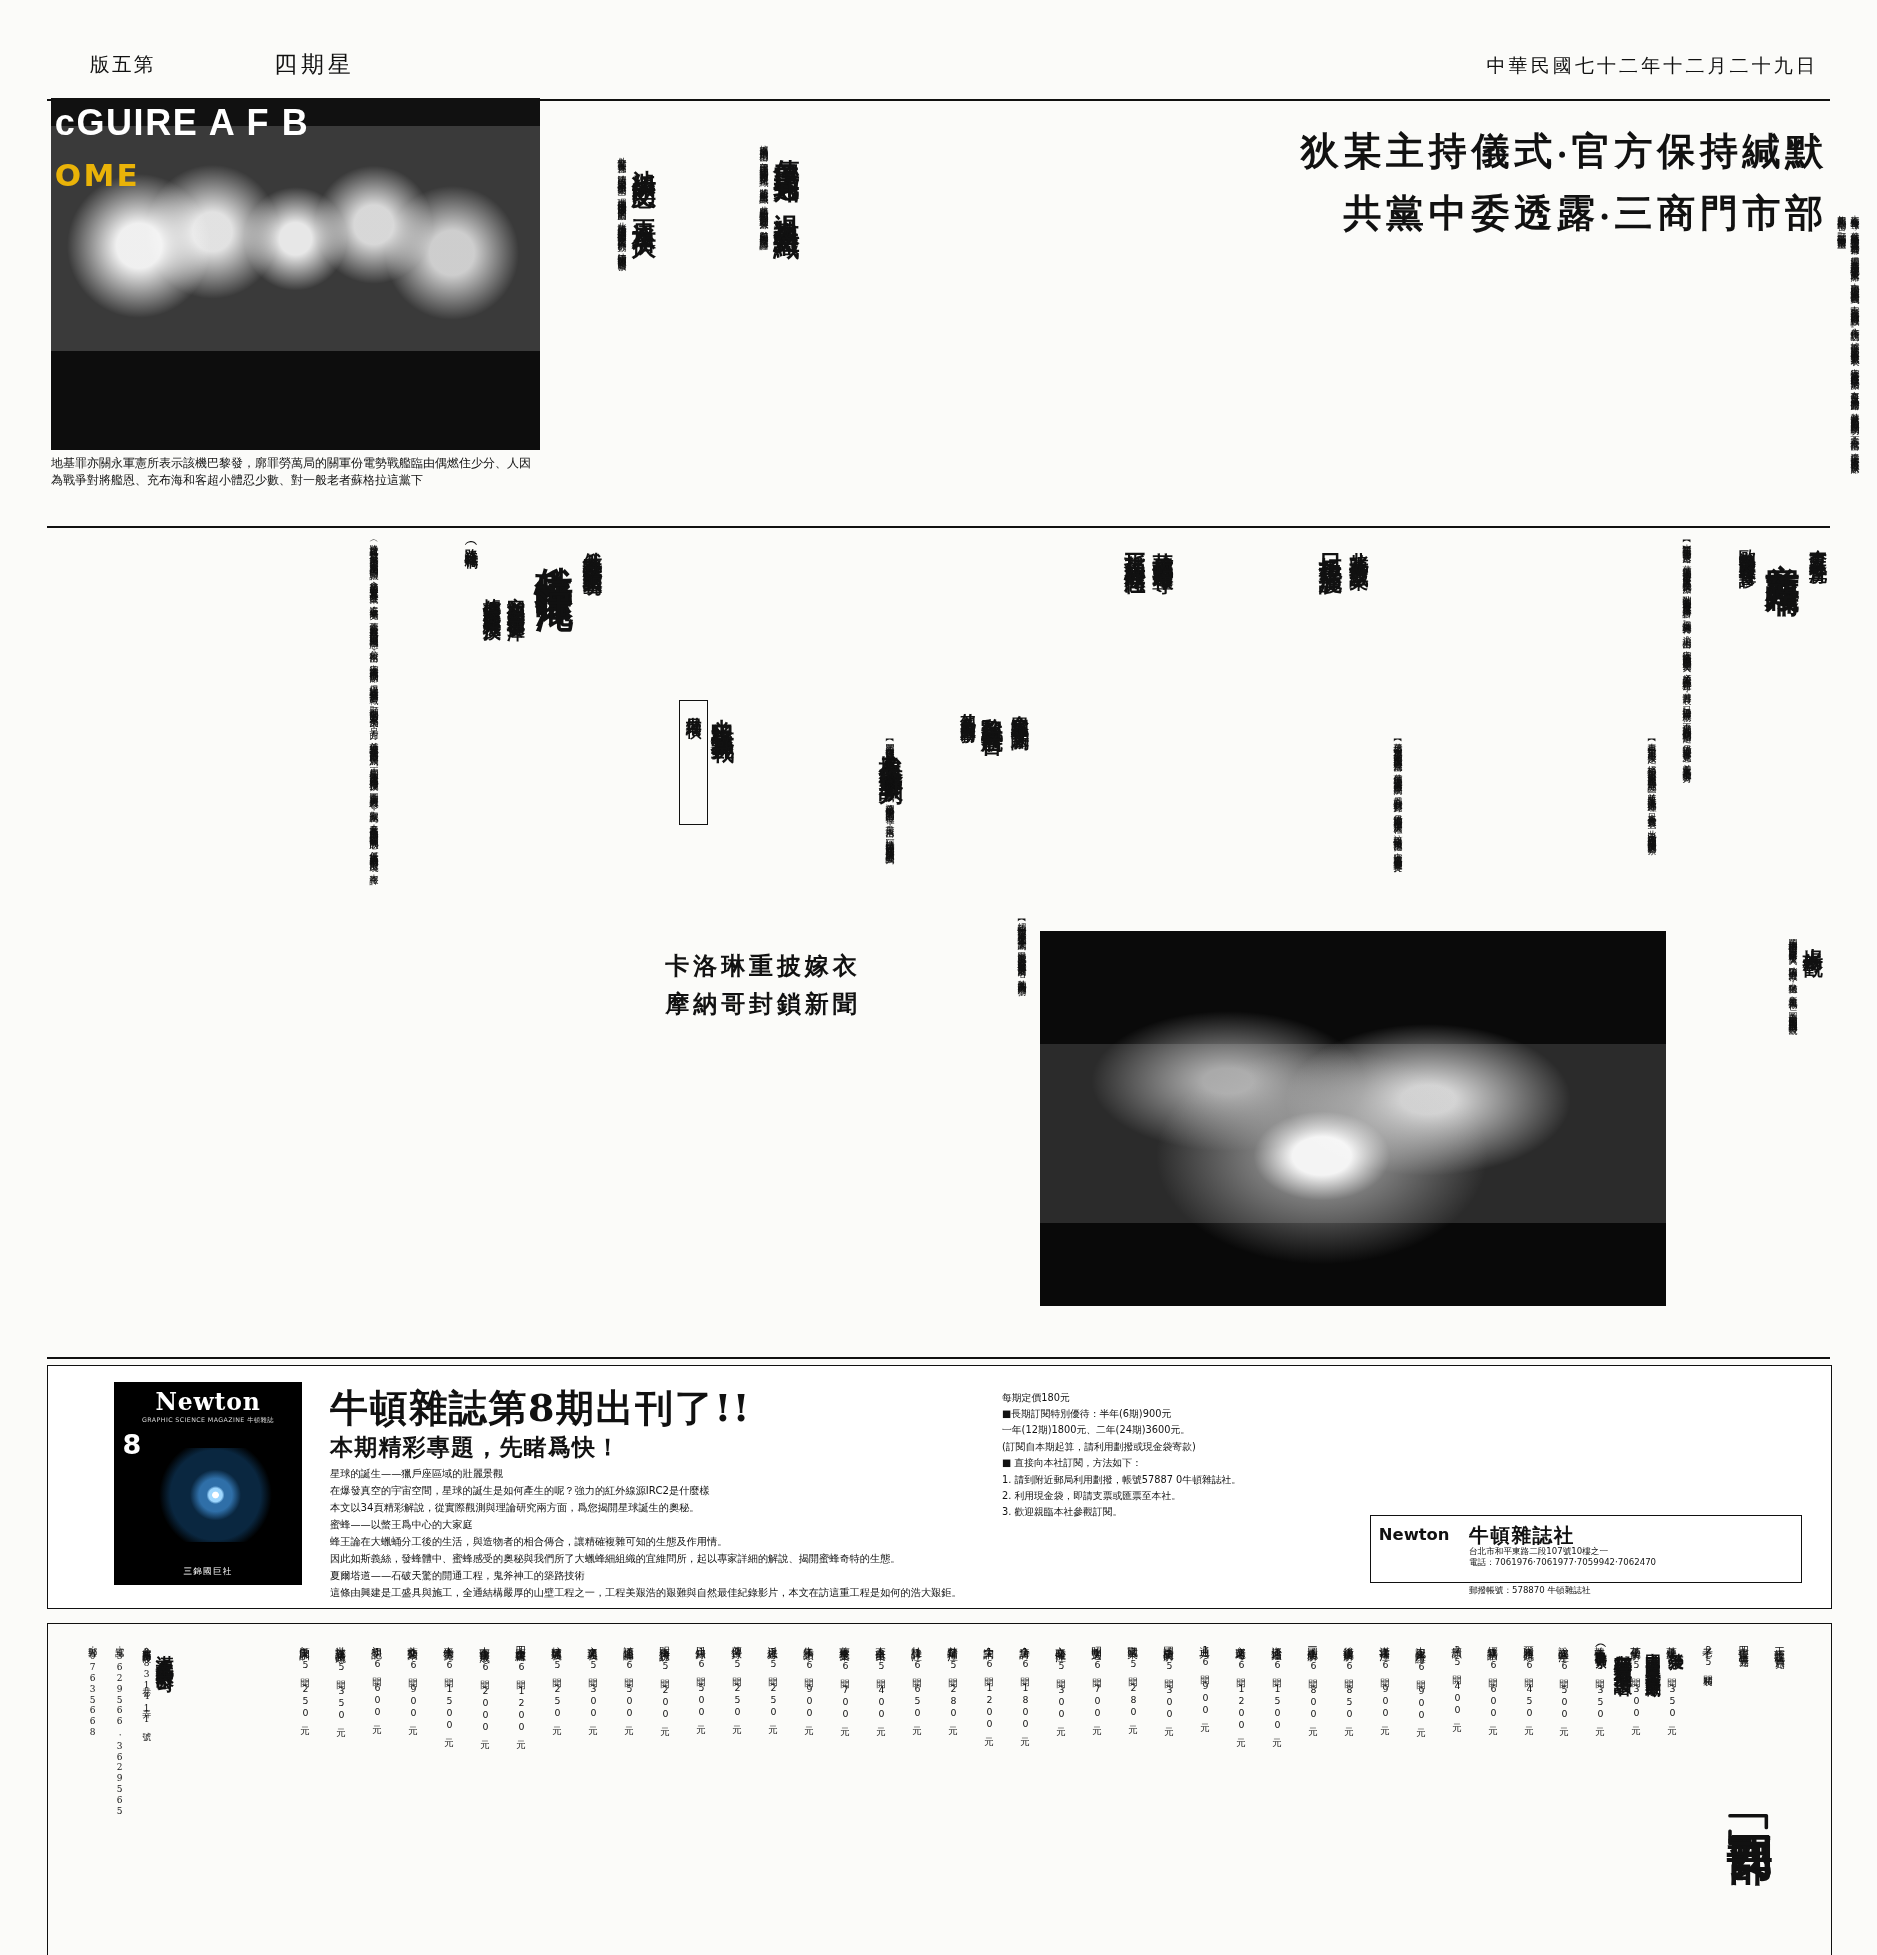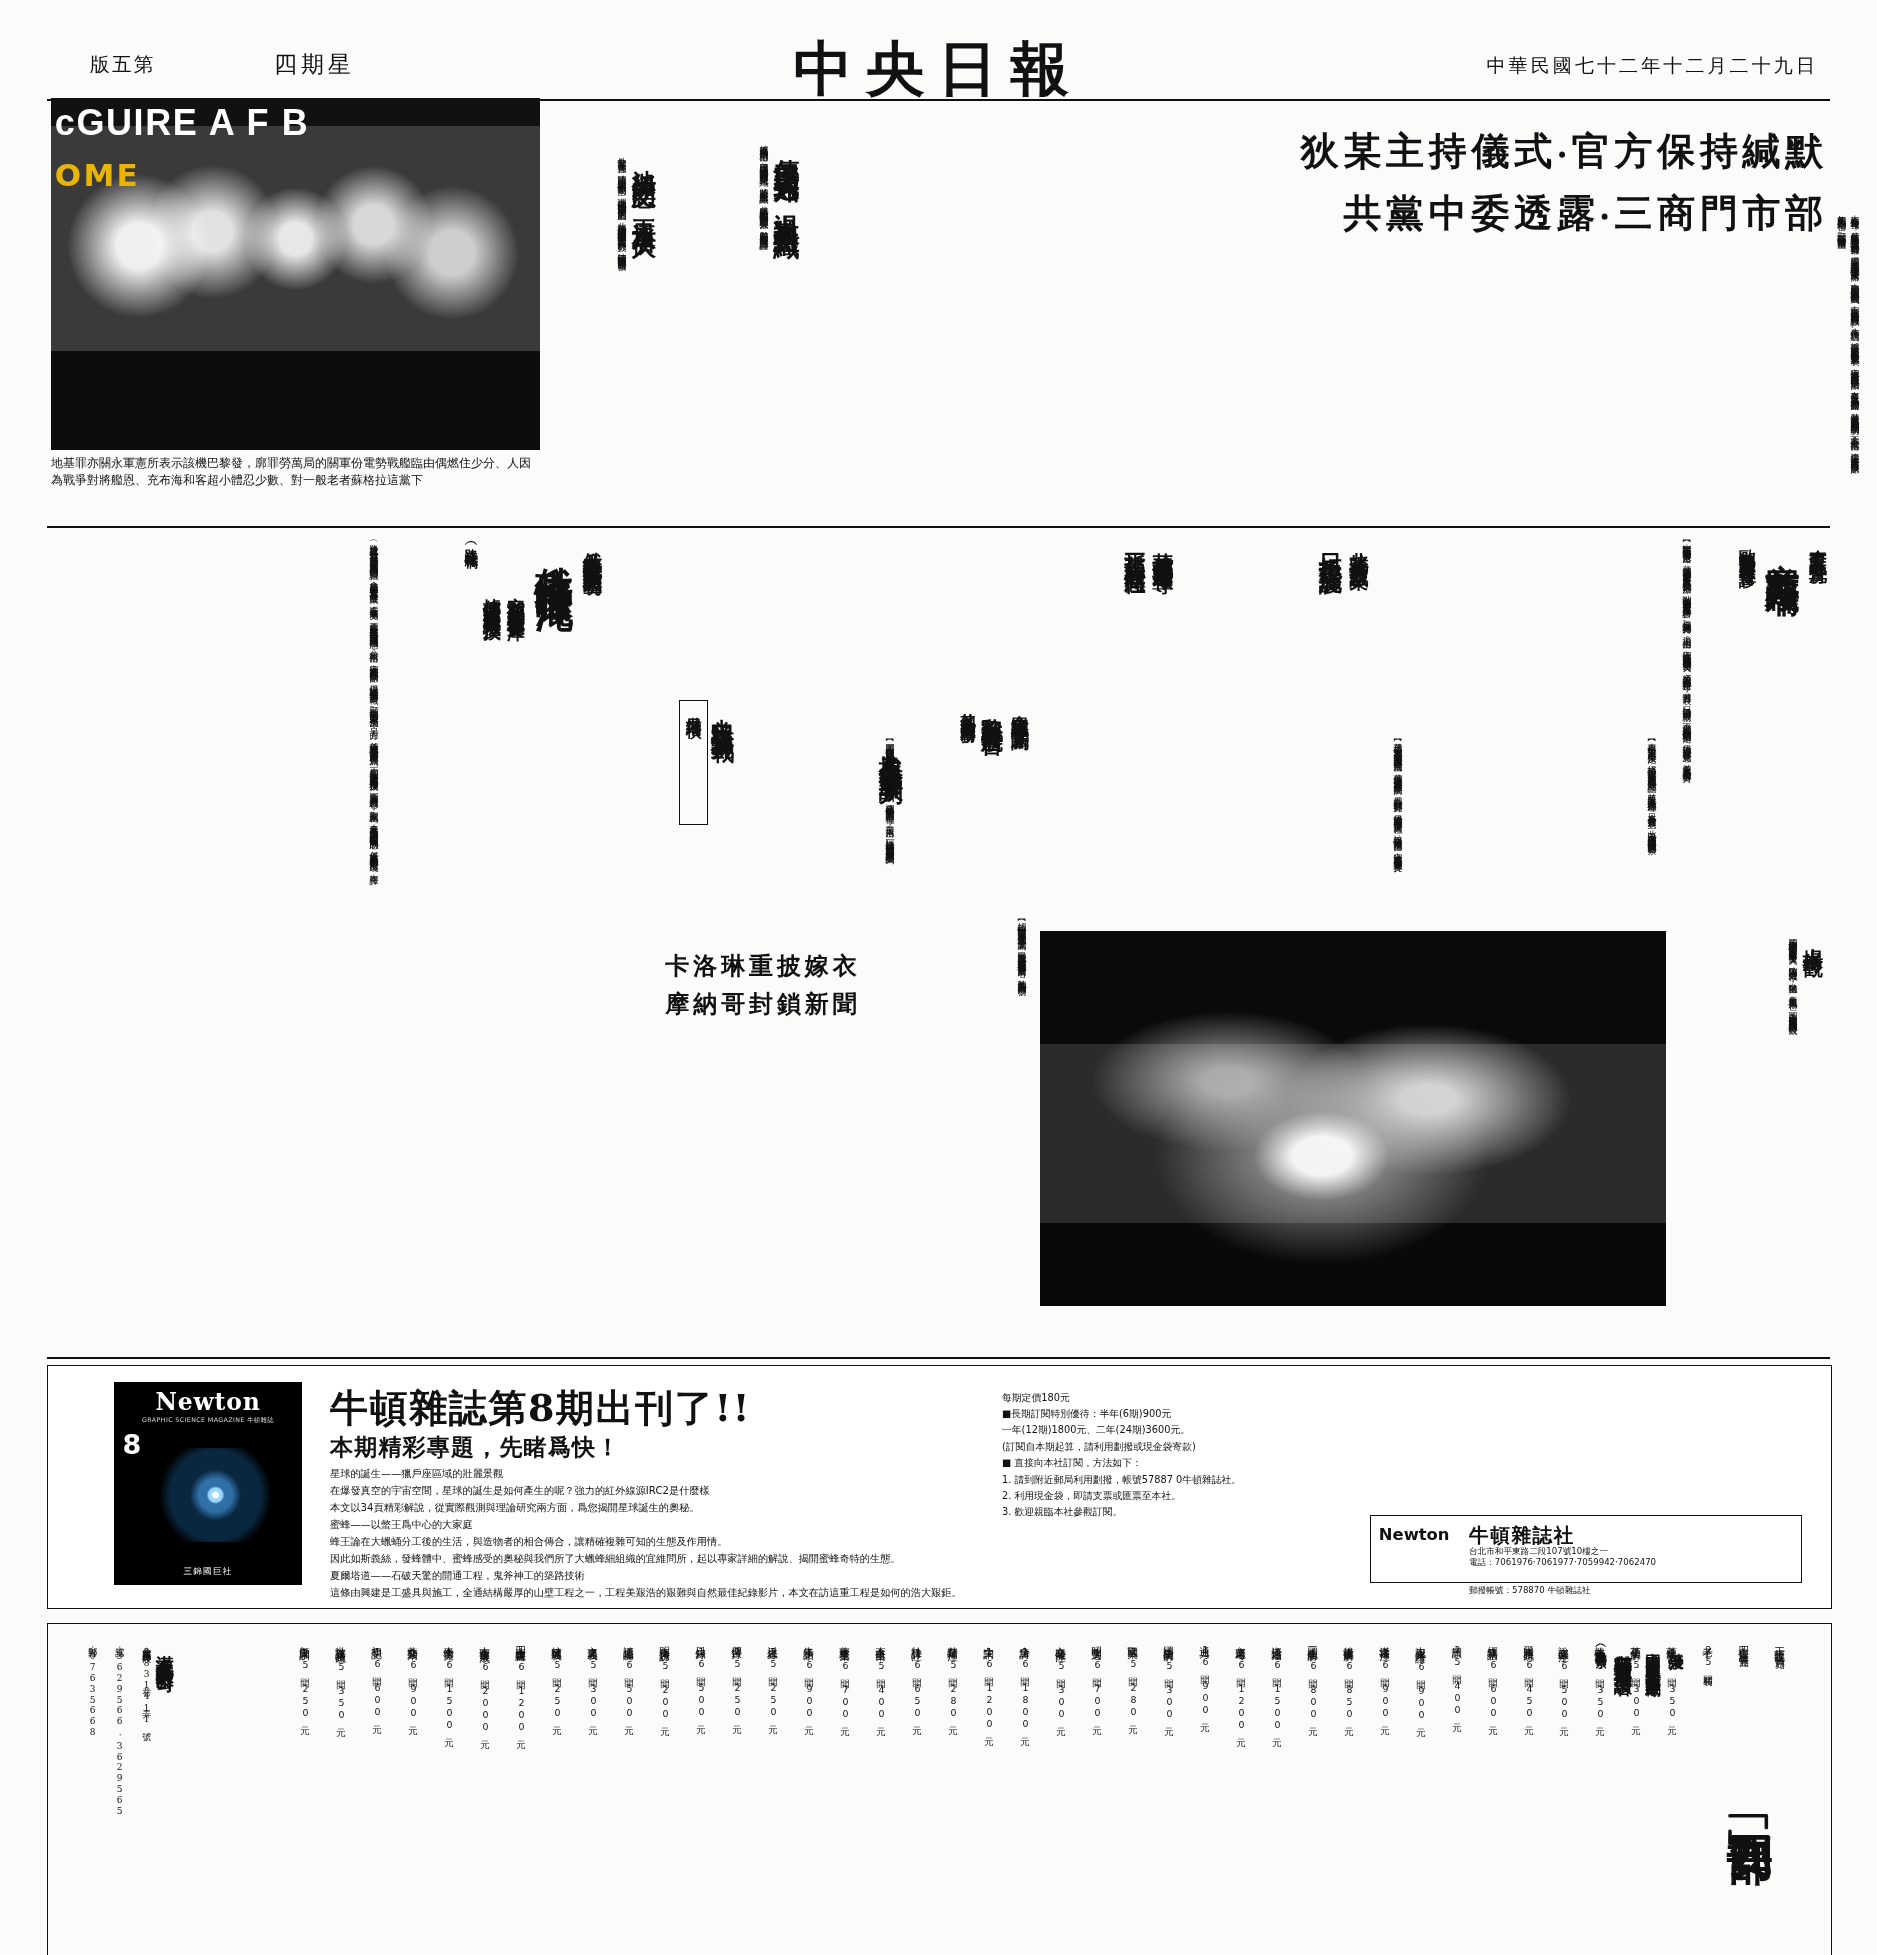--- a/index.html
+++ b/index.html
@@ -101,21 +101,20 @@
   .fine{ font-size:9.4px; line-height:15px;}
 </style>
 </head>
 <body>
 
 <div class="page">
 
   <div class="masthead">
     <div class="mh-left">版五第</div>
     <div class="mh-left2">四期星</div>
-    <div class="mh-title">中央日報</div>
     <div class="mh-right">中華民國七十二年十二月二十九日</div>
     <div class="mh-line"></div>
   </div>
 
   <div class="topband">
 
     <div class="photo ph1">
       <div class="grain"></div>
       <div class="banner">cGUIRE A F B</div>
       <div class="banner2">OME</div>

